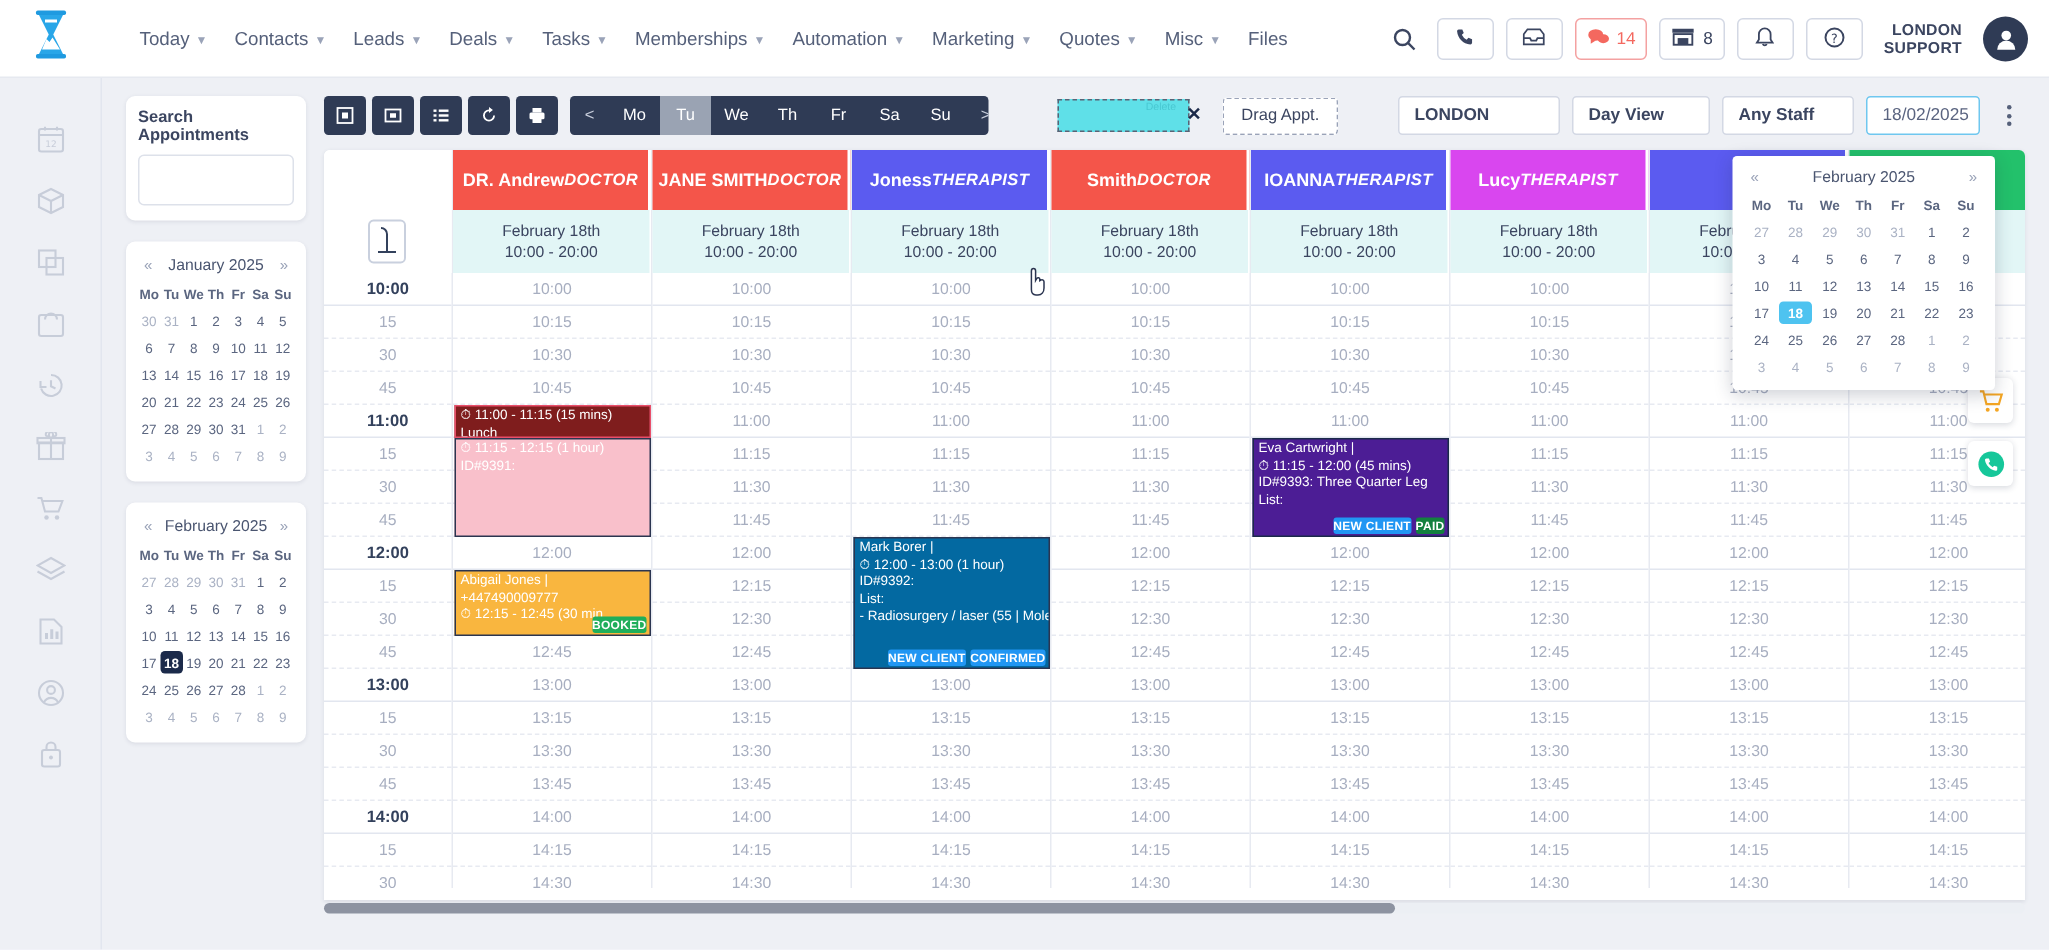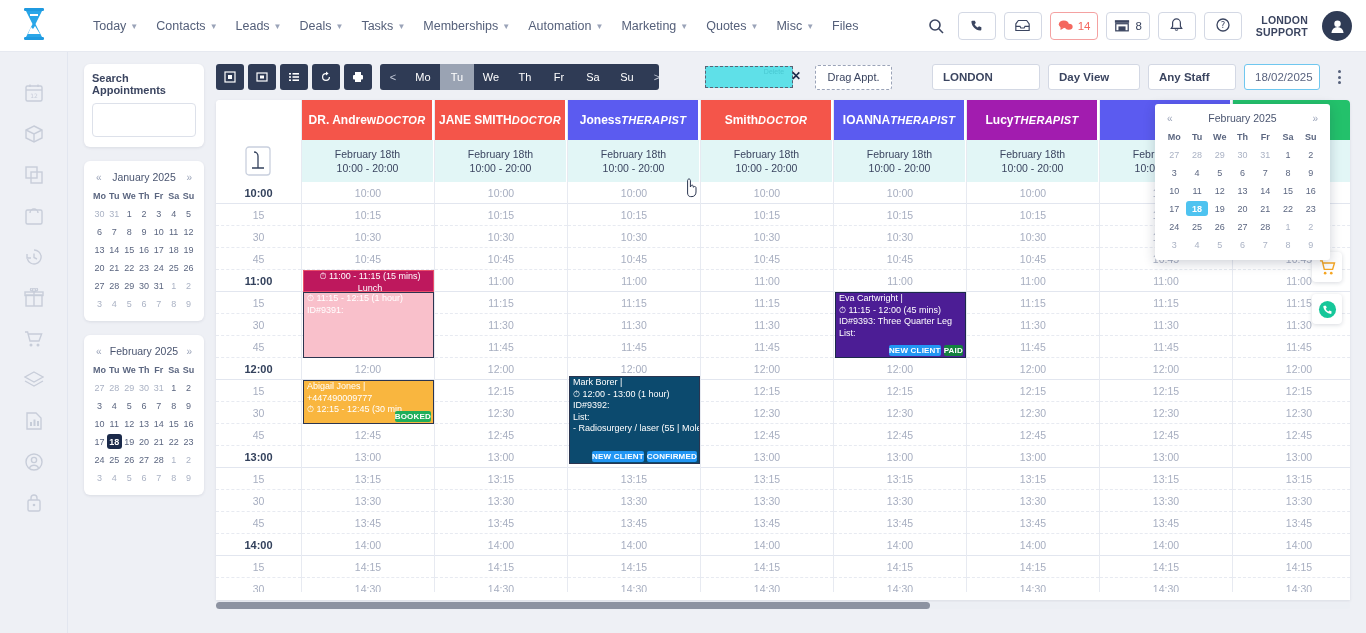--- a/index.html
+++ b/index.html
@@ -636,21 +636,21 @@
                 <div class="slot">12:15</div>
                 <div class="slot">12:30</div>
                 <div class="slot">12:45</div>
                 <div class="slot hour">13:00</div>
                 <div class="slot">13:15</div>
                 <div class="slot">13:30</div>
                 <div class="slot">13:45</div>
                 <div class="slot hour">14:00</div>
                 <div class="slot">14:15</div>
                 <div class="slot">14:30</div>
-                <div class="appt" style="top: 88px; height: 22px; background: #be185d; border: 1px solid rgb(233, 79, 106); text-align: center;">
+                <div class="appt" style="top: 88px; height: 22px; background: #7f1d1d; border: 1px solid rgb(233, 79, 106);">
                   <div class="ln">⏱ 11:00 - 11:15 (15 mins)</div>
                   <div class="ln">Lunch</div>
                 </div>
                 <div class="appt" style="top: 110px; height: 66px; background: rgb(249, 192, 203); border: 1px solid rgb(43, 53, 80);">
                   <div class="ln">⏱ 11:15 - 12:15 (1 hour)</div>
                   <div class="ln">ID#9391:</div>
                 </div>
                 <div class="appt" style="top: 198px; height: 44px; background: rgb(249, 182, 63); border: 1px solid rgb(43, 53, 80);">
                   <div class="ln">Abigail Jones |</div>
                   <div class="ln">+447490009777</div>
@@ -714,21 +714,21 @@
                 <div class="slot">12:15</div>
                 <div class="slot">12:30</div>
                 <div class="slot">12:45</div>
                 <div class="slot hour">13:00</div>
                 <div class="slot">13:15</div>
                 <div class="slot">13:30</div>
                 <div class="slot">13:45</div>
                 <div class="slot hour">14:00</div>
                 <div class="slot">14:15</div>
                 <div class="slot">14:30</div>
-                <div class="appt" style="top: 176px; height: 88px; background: #0c4a6e; border: 1px solid rgb(43, 53, 80); margin-top: 18px;">
+                <div class="appt" style="top: 176px; height: 88px; background: #0369a1; border: 1px solid rgb(43, 53, 80);">
                   <div class="ln">Mark Borer |</div>
                   <div class="ln">⏱ 12:00 - 13:00 (1 hour)</div>
                   <div class="ln">ID#9392:</div>
                   <div class="ln"></div>
                   <div class="ln">List:</div>
                   <div class="ln">- Radiosurgery / laser (55 | Mole</div>
                   <div class="badges">
                     <span class="badge b-blue">NEW CLIENT</span>
                     <span class="badge b-blue">CONFIRMED</span>
                   </div>
@@ -802,21 +802,21 @@
                   <div class="ln"></div>
                   <div class="ln">List:</div>
                   <div class="badges">
                     <span class="badge b-blue">NEW CLIENT</span>
                     <span class="badge b-dgreen">PAID</span>
                   </div>
                 </div>
               </div>
             </div>
             <div class="staffcol">
-              <div class="hd-name" style="background: #a21caf;">
+              <div class="hd-name" style="background: #d946ef;">
                 <div class="n">Lucy</div>
                 <div class="r">THERAPIST</div>
               </div>
               <div class="hd-date">
                 <div>February 18th</div>
                 <div>10:00 - 20:00</div>
               </div>
               <div style="position: relative;">
                 <div class="slot hour">10:00</div>
                 <div class="slot">10:15</div>

